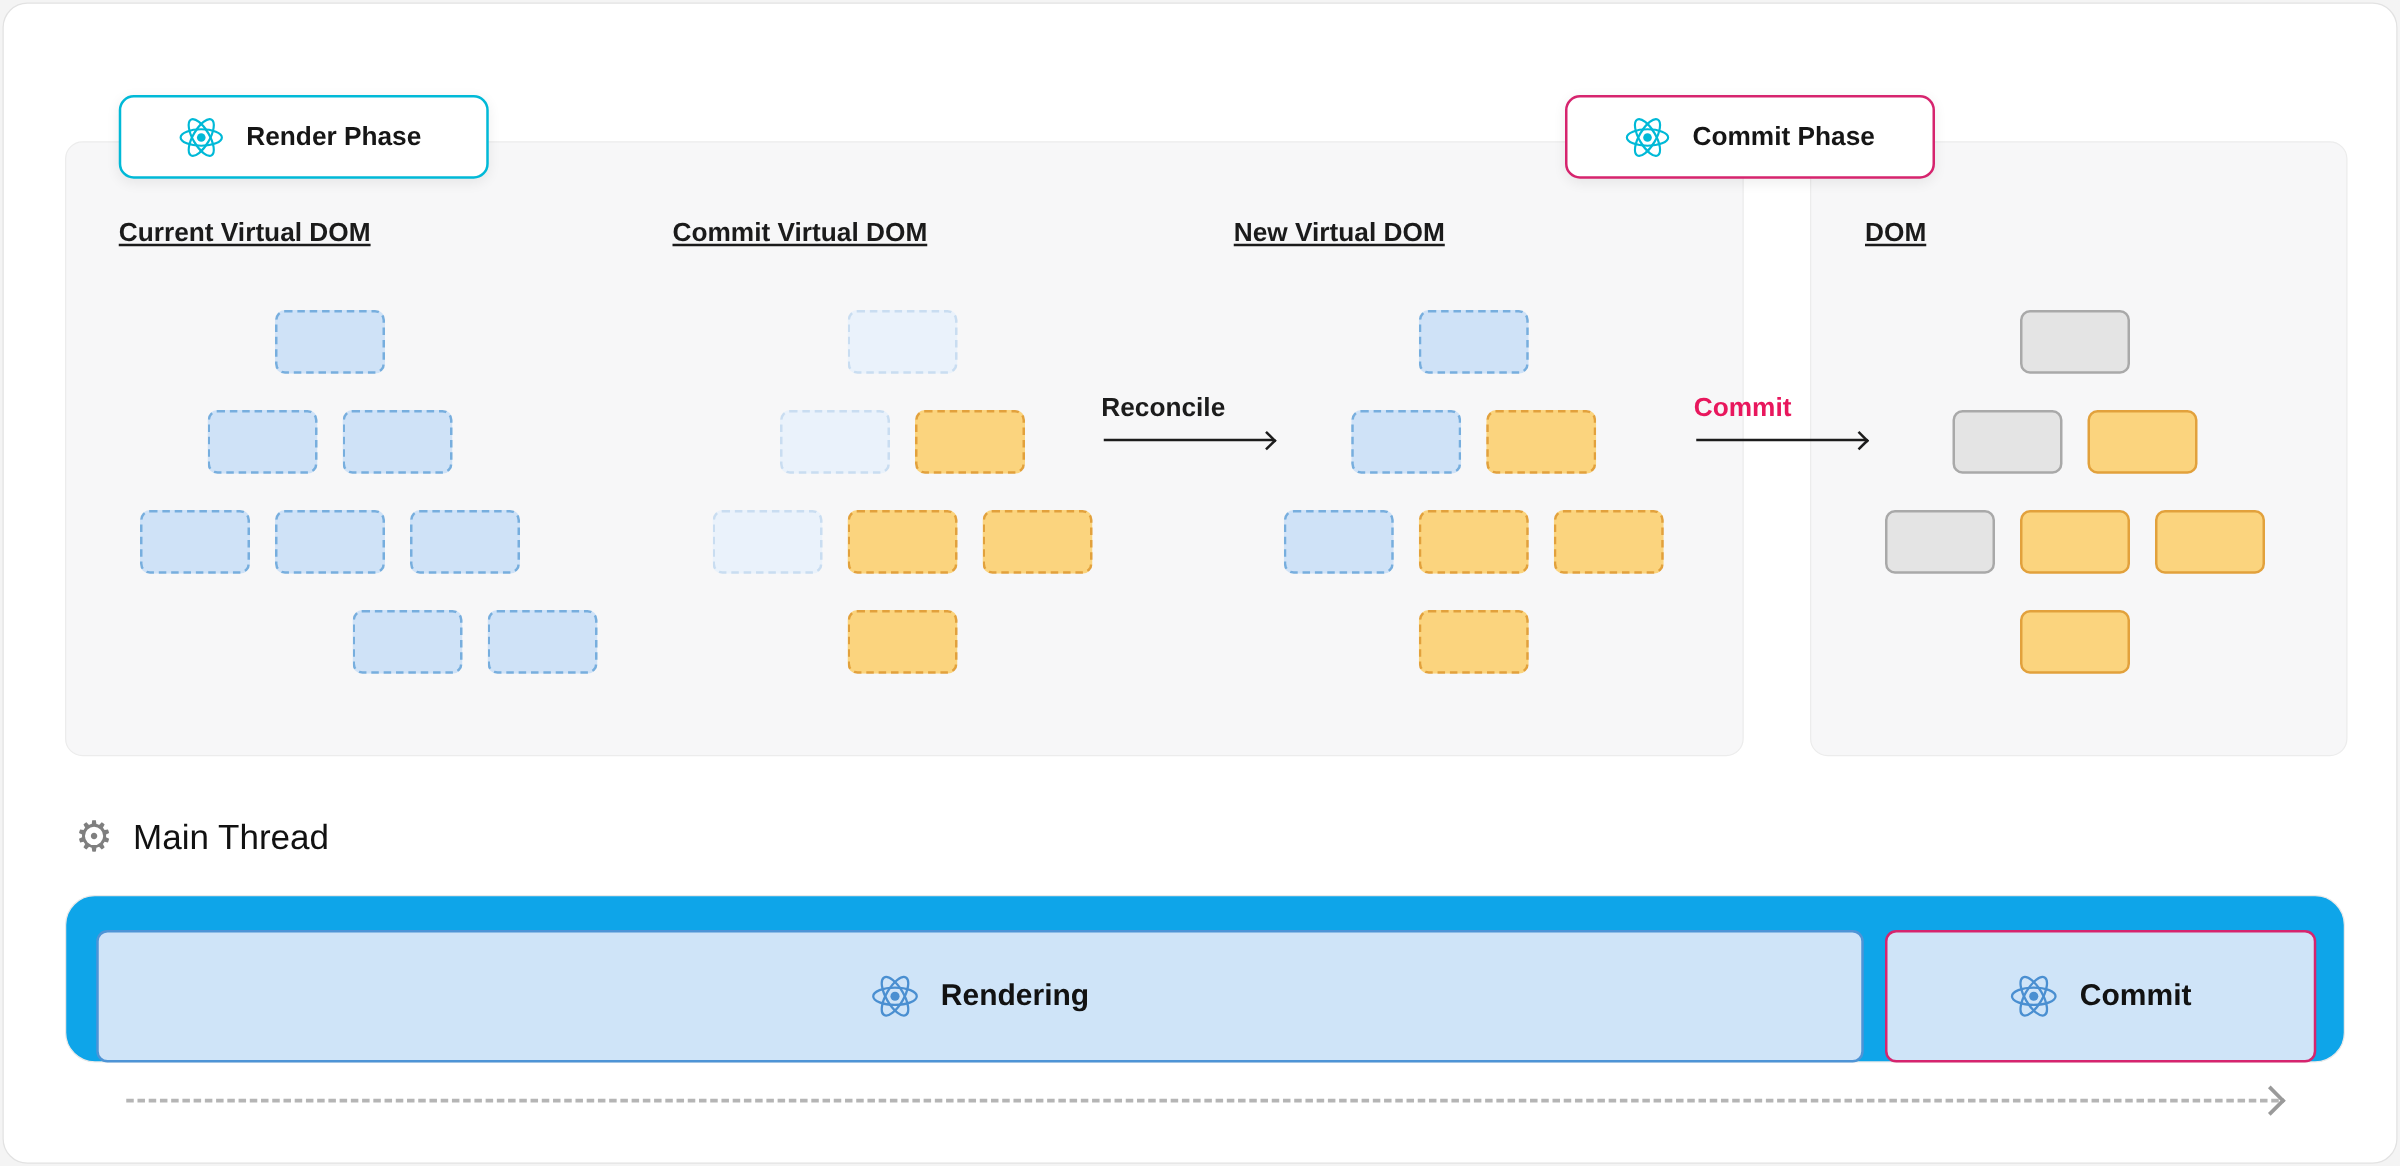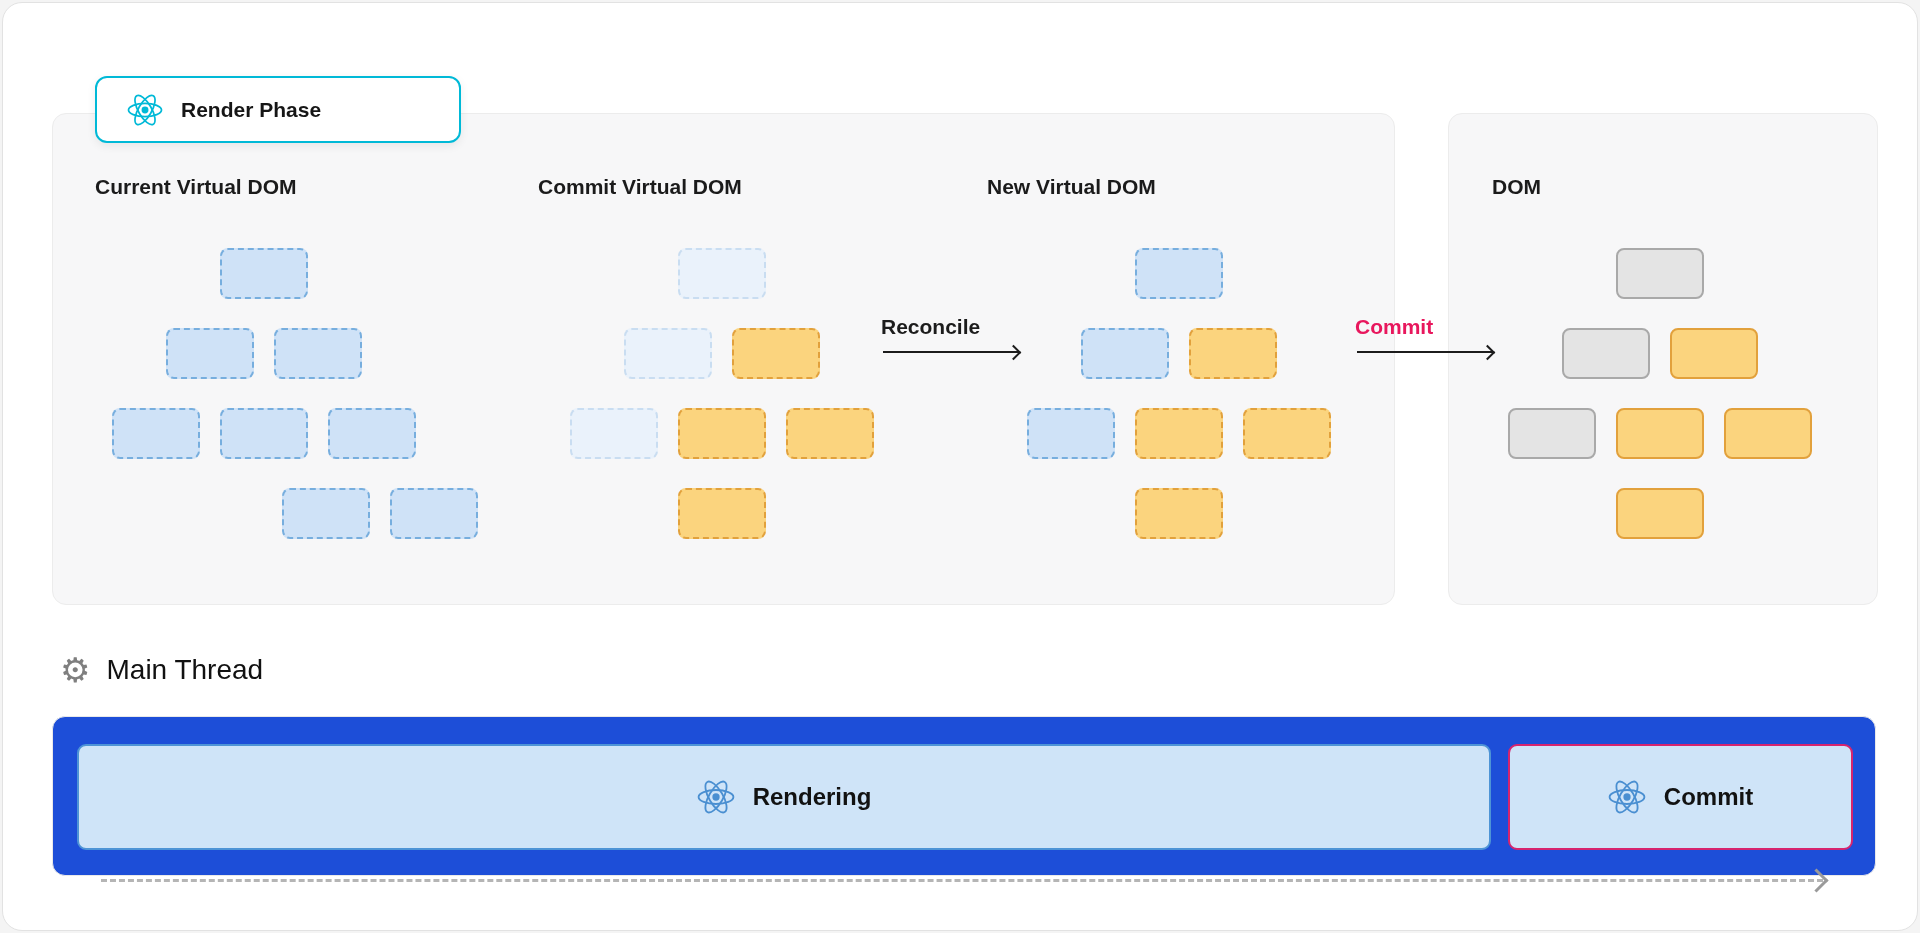--- a/index.html
+++ b/index.html
@@ -4,32 +4,32 @@
 <style>
   html,body{margin:0;padding:0;width:1920px;height:933px;background:#f4f4f4;
     font-family:"Liberation Sans","DejaVu Sans",sans-serif;overflow:hidden;}
   .card{position:absolute;inset:2px;background:#ffffff;border:1.5px solid #e2e2e2;
     border-radius:20px;}
   
   .panel{position:absolute;background:#f7f7f8;border:1px solid #ececec;border-radius:14px;}
   .panel-render{left:49px;top:110px;width:1341px;height:490px;}
   .panel-dom{left:1445px;top:110px;width:428px;height:490px;}
   
-  .badge{position:absolute;top:73px;height:67px;width:366px;box-sizing:border-box;
+  .badge{position:absolute;top:73px;height:67px;width:296px;box-sizing:border-box;
     background:#fff;border-radius:12px;display:flex;align-items:center;gap:18px;
-    padding-left:30px;font-size:21px;font-weight:bold;color:#161616;z-index:6;
+    padding-left:46px;font-size:21px;font-weight:bold;color:#161616;z-index:6;
     box-shadow:0 3px 10px rgba(0,0,0,0.07);}
   .badge-render{left:92px;border:2px solid var(--cyan,#00b9d7);}
   .badge-commit{left:1249px;border:2px solid var(--pink,#d6246e);}
   
   .react-icon{display:inline-block;width:36px;height:36px;flex:0 0 auto;}
   .icon-cyan{color:var(--cyan,#00b9d7);}
   .icon-blue{color:var(--react-blue,#4a8fd1);}
   
-  .tree-title{position:absolute;top:172px;font-size:21px;font-weight:bold;color:#1b1b1b;z-index:4;}
+  .tree-title{position:absolute;top:172px;font-size:21px;font-weight:bold;color:#1b1b1b;z-index:4;text-decoration:underline;}
   .title-0{left:92px;} .title-1{left:535px;} .title-2{left:984px;} .title-3{left:1489px;}
   
   .tree{position:absolute;top:245px;width:340px;z-index:4;}
   .tree-0{left:91px;} .tree-1{left:549px;} .tree-2{left:1006px;} .tree-3{left:1487px;}
   .tree-row{display:flex;justify-content:center;gap:20px;margin-bottom:29px;height:51px;}
   .tree-row.offset{transform:translateX(116px);}
   .node{width:88px;height:51px;border-radius:8px;box-sizing:border-box;border:2px dashed #999;}
   .node.solid{border-style:solid;}
   .node-blue{background:var(--node-blue-fill,#cfe2f7);border-color:var(--node-blue-border,#77aede);}
   .node-faded{background:var(--node-faded-fill,#eaf2fb);border-color:var(--node-faded-border,#c9ddf1);}
@@ -43,22 +43,22 @@
   #arrow-commit .arrow-label{color:var(--pink-text,#e8175d);}
   .arrow-line{position:relative;margin:12px 2px 0 2px;height:0;border-top:2px solid var(--arrow-black,#1c1c1c);}
   .arrow-line::after{content:'';position:absolute;right:0;top:-6px;width:9px;height:9px;
     border-top:2px solid var(--arrow-black,#1c1c1c);border-right:2px solid var(--arrow-black,#1c1c1c);
     transform:rotate(45deg);}
   
   .main-thread{position:absolute;left:57px;top:650px;display:flex;align-items:center;gap:16px;}
   .gear-icon{font-size:34px;line-height:1;color:#7f7f7f;}
   .main-thread-title{font-size:28px;font-weight:400;color:#111;}
   
-  .timeline{position:absolute;left:49px;top:713px;width:1824px;height:160px;box-sizing:border-box;
-    background:#1d4ed8;border:1px solid #e9e9e9;border-radius:13px;}
+  .timeline{position:absolute;left:49px;top:713px;width:1824px;height:134px;box-sizing:border-box;
+    background:#0ea5e9;border:1px solid #e9e9e9;border-radius:24px;}
   .bar{position:absolute;top:27px;height:106px;box-sizing:border-box;border-radius:9px;
     background:var(--bar-fill,#cfe4f8);display:flex;align-items:center;justify-content:center;
     gap:18px;font-size:24px;font-weight:bold;color:#121212;}
   .bar-rendering{left:24px;width:1414px;border:2.5px solid var(--bar-border-blue,#4e94d6);}
   .bar-commit{left:1455px;width:345px;border:2.5px solid var(--pink,#d6246e);}
   .bar .react-icon{width:38px;height:38px;}
   
   .dashed-track{position:absolute;left:98px;top:876px;width:1722px;height:0;
     border-top:3px dashed var(--dashed-gray,#b5b5b5);z-index:5;}
   .dashed-track::after{content:'';position:absolute;right:-2px;top:-10px;width:14px;height:14px;
@@ -75,20 +75,31 @@
   <div class="badge badge-render">
     <span class="react-icon icon-cyan"><svg viewBox="-12 -12 24 24" width="100%" height="100%">
           <circle r="2.3" fill="currentColor"></circle>
           <g stroke="currentColor" stroke-width="1.15" fill="none">
             <ellipse rx="11" ry="4.4"></ellipse>
             <ellipse rx="11" ry="4.4" transform="rotate(60)"></ellipse>
             <ellipse rx="11" ry="4.4" transform="rotate(120)"></ellipse>
           </g>
         </svg></span>
     <span>Render Phase</span>
+  </div>
+  <div class="badge badge-commit">
+    <span class="react-icon icon-cyan"><svg viewBox="-12 -12 24 24" width="100%" height="100%">
+          <circle r="2.3" fill="currentColor"></circle>
+          <g stroke="currentColor" stroke-width="1.15" fill="none">
+            <ellipse rx="11" ry="4.4"></ellipse>
+            <ellipse rx="11" ry="4.4" transform="rotate(60)"></ellipse>
+            <ellipse rx="11" ry="4.4" transform="rotate(120)"></ellipse>
+          </g>
+        </svg></span>
+    <span>Commit Phase</span>
   </div>
 
   <div class="tree-title title-0">Current Virtual DOM</div>
   <div class="tree-title title-1">Commit Virtual DOM</div>
   <div class="tree-title title-2">New Virtual DOM</div>
   <div class="tree-title title-3">DOM</div>
 
   <div class="tree tree-0">
       <div class="tree-row">
         <div class="node node-blue"></div>

